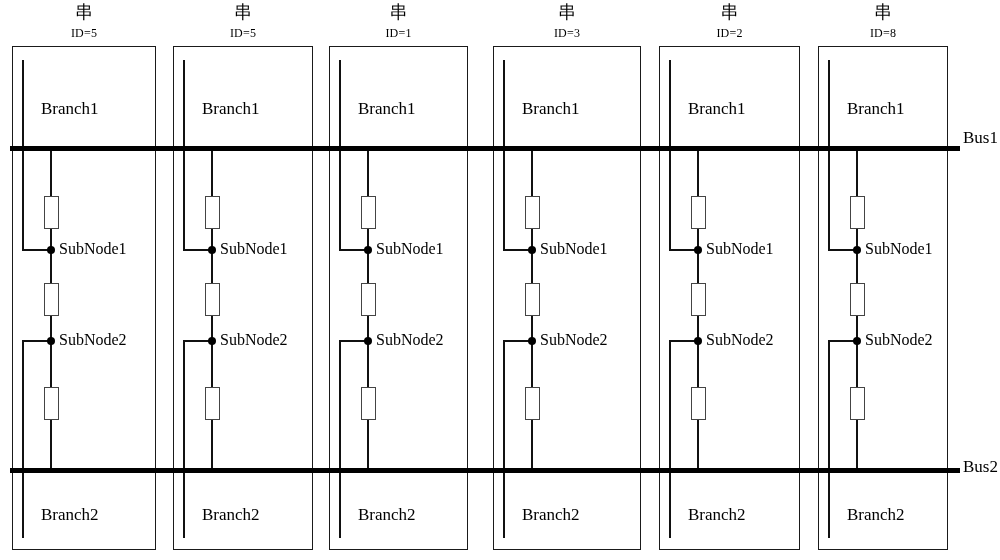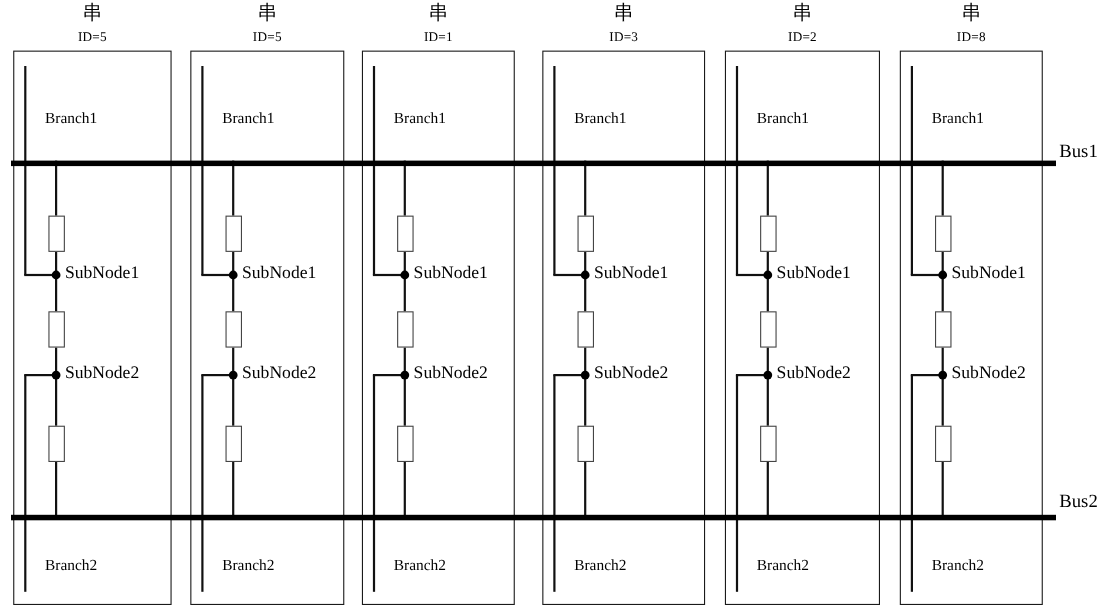--- a/index.html
+++ b/index.html
@@ -91,21 +91,21 @@
 
   .node-label {
     position: absolute;
     font-size: 16px;
     line-height: 18px;
     white-space: nowrap;
   }
 
   .branch-label {
     position: absolute;
-    font-size: 14px;
+    font-size: 17px;
     line-height: 19px;
     white-space: nowrap;
     text-align: center;
   }
 
   
   .busbar {
     position: absolute;
     height: 5px;
     background: #000000;
@@ -239,15 +239,15 @@
         <div class="node-label" style="left:47px;top:240px;">SubNode1</div>
         <div class="node-label" style="left:47px;top:331px;">SubNode2</div>
         <div class="branch-label" style="left:29px;top:505px;">Branch2</div>
       </div>
     </div>
 
   <div class="busbar" style="top:146px;"></div>
   <div class="bus-label" style="top:128px;">Bus1</div>
 
   <div class="busbar" style="top:468px;"></div>
-  <div class="bus-label" style="top:446px;">Bus2</div>
+  <div class="bus-label" style="top:457px;">Bus2</div>
 
 </div>
 
 </body></html>

